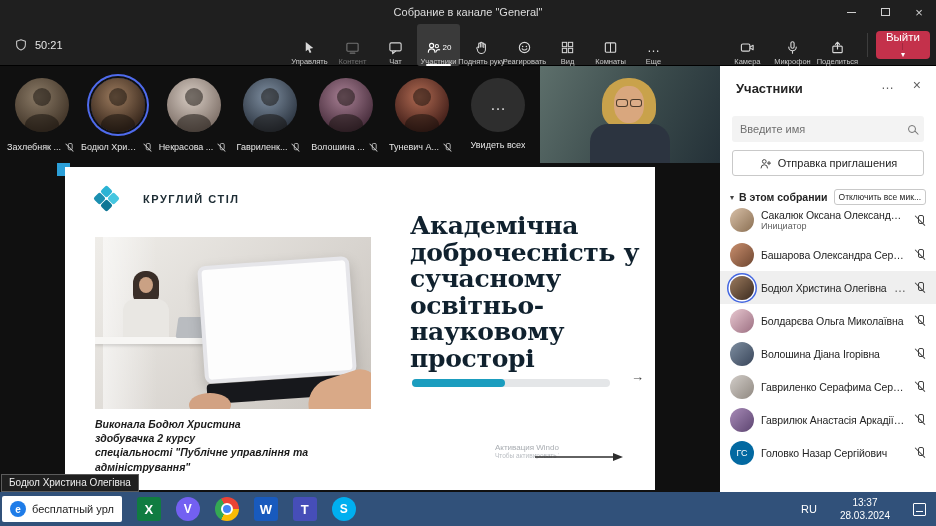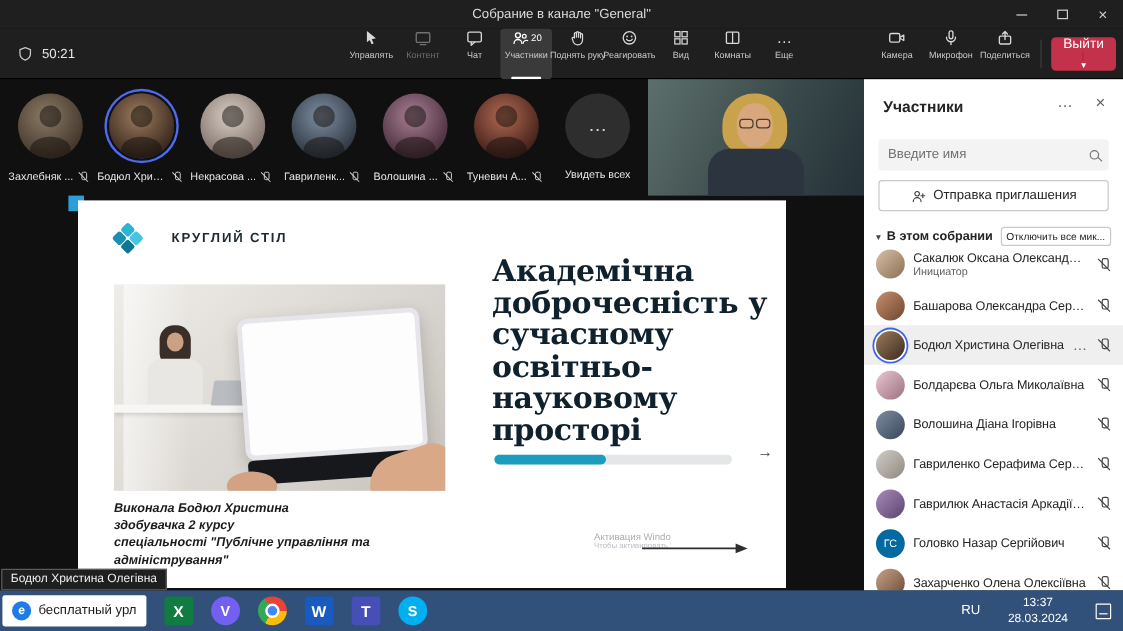--- a/index.html
+++ b/index.html
@@ -11,21 +11,21 @@
   .tb-title { position:absolute; left:0; right:0; top:0; height:24px; line-height:24px; text-align:center; font-size:11px; color:#dcdcdc; }
   .win-controls { position:absolute; right:0; top:0; height:24px; display:flex; }
   .win-btn { width:34px; height:24px; display:flex; align-items:center; justify-content:center; color:#cfcfcf; font-size:13px; }
   .win-min-bar { width:9px; height:1px; background:#cfcfcf; display:block; }
   .win-max-box { width:9px; height:8px; border:1px solid #cfcfcf; display:block; }
 
   
   .toolbar { position:absolute; top:24px; left:0; width:936px; height:42px; background:#1f1f1f; border-bottom:1px solid #000; }
   .toolbar-left { position:absolute; left:14px; top:0; height:42px; display:flex; align-items:center; gap:7px; color:#e6e6e6; font-size:11px; }
   .toolbar-center { position:absolute; left:288px; top:0; height:42px; display:flex; }
-  .tbtn { width:43px; height:42px; display:flex; flex-direction:column; align-items:center; justify-content:flex-start; gap:2px; position:relative; }
+  .tbtn { width:43px; height:42px; display:flex; flex-direction:column; align-items:center; justify-content:flex-end; gap:2px; position:relative; }
   .tbtn .lbl { font-size:7.5px; color:#c9c9c9; white-space:nowrap; }
   .tbtn.dim svg, .tbtn.dim .lbl { opacity:.45; }
   .tbtn.active { background:#3a3a3a; border-radius:3px; }
   .tbtn.active::after { content:""; position:absolute; bottom:0; left:20%; width:60%; height:2px; background:#ffffff; border-radius:1px; }
   .icon-row { display:flex; align-items:center; gap:2px; height:15px; }
   .badge { font-size:8px; color:#fff; }
   .more-glyph { color:#d8d8d8; font-size:13px; line-height:15px; }
   .toolbar-right { position:absolute; right:6px; top:0; height:42px; display:flex; align-items:center; gap:2px; }
   .vdiv { width:1px; height:24px; background:#3d3d3d; margin:0 6px; }
   .leave-btn { display:flex; align-items:center; height:28px; background:#c4314b; border-radius:4px; overflow:hidden;flex-direction:column; }
@@ -504,27 +504,20 @@
           </span>
         <span class="mic-off"></span>
       </div>
       <div class="sb-row">
         <span class="sb-avatar pav8">ГС</span>
         <span class="sb-name-wrap">
             <div class="sb-name">Головко Назар Сергійович</div>
           </span>
         <span class="mic-off"></span>
       </div>
-      <div class="sb-row">
-        <span class="sb-avatar pav9"></span>
-        <span class="sb-name-wrap">
-            <div class="sb-name">Захарченко Олена Олексіївна</div>
-          </span>
-        <span class="mic-off"></span>
-      </div>
     </div>
   </div>
 
   <div class="tooltip">Бодюл Христина Олегівна</div>
 
   <div class="taskbar">
     <div class="tk-chip">
       <span class="edge-ball">е</span>
       <span class="tk-chip-text">бесплатный урл</span>
     </div>

